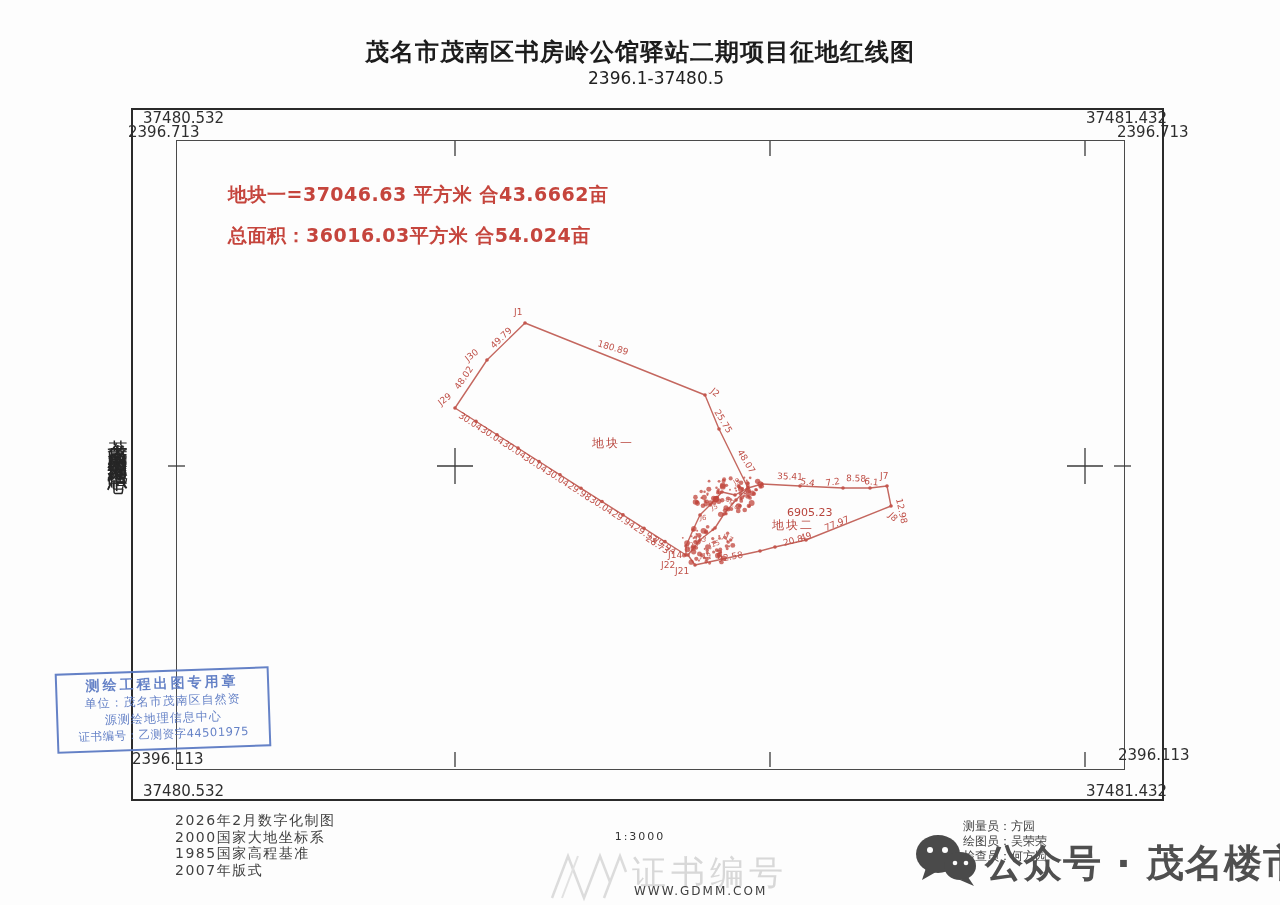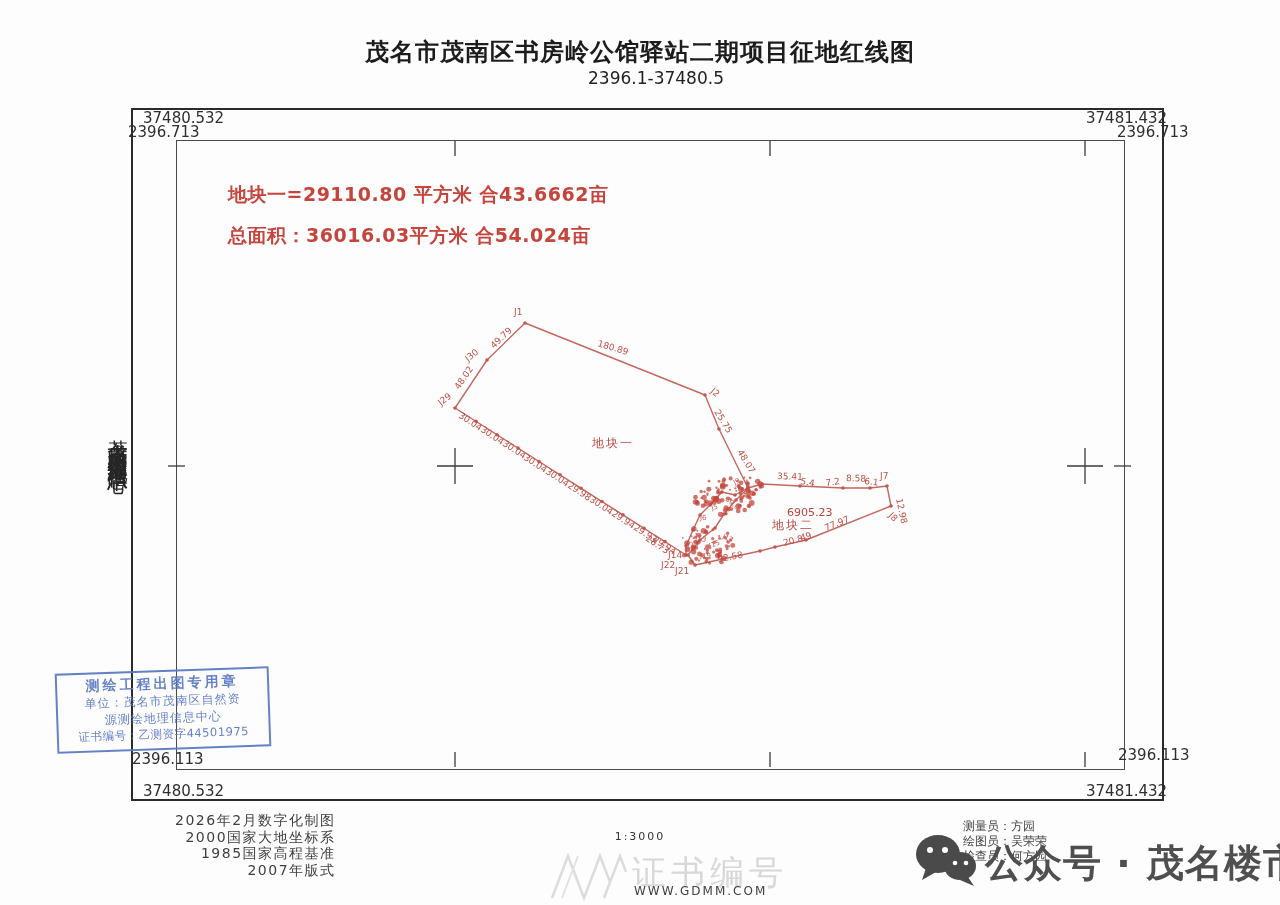--- a/index.html
+++ b/index.html
@@ -37,21 +37,21 @@
     writing-mode:vertical-rl;text-orientation:upright;font-size:20px;color:#262626;
     letter-spacing:2px;line-height:28px;}
 
   .stamp{position:absolute;left:56px;top:670px;width:214px;height:80px;z-index:5;
     border:2px solid #5877c2;color:#5877c2;transform:rotate(-2deg);
     padding:3px 4px;box-sizing:border-box;opacity:.92;background:transparent;}
   .stamp-l1{font-size:14px;letter-spacing:3px;text-align:center;font-weight:bold;}
   .stamp-l2,.stamp-l3{font-size:12px;letter-spacing:1px;text-align:center;}
   .stamp-l4{font-size:11.5px;text-align:center;letter-spacing:0.5px;}
 
-  .notes{position:absolute;left:175px;top:812px;z-index:3;text-align:right;}
+  .notes{position:absolute;left:175px;top:812px;z-index:3;}
   .note-line{font-size:14px;line-height:16.5px;color:#3f3f3f;letter-spacing:1.5px;}
 
   .scale{position:absolute;left:560px;top:830px;width:160px;text-align:center;
     font-size:11px;color:#333;letter-spacing:2px;z-index:3;}
 
   .staff{position:absolute;left:963px;top:819px;z-index:3;}
   .staff-line{font-size:12px;line-height:15px;color:#3f3f3f;}
 
   .wm-name{position:absolute;left:632px;top:850px;font-size:34px;color:#d8d8d8;
     letter-spacing:5px;z-index:1;}
@@ -77,21 +77,21 @@
   <div class="corner-label" style="left:143px;top:109px;">37480.532</div>
   <div class="corner-label" style="left:128px;top:123px;">2396.713</div>
   <div class="corner-label" style="left:1086px;top:109px;">37481.432</div>
   <div class="corner-label" style="left:1117px;top:123px;">2396.713</div>
   <div class="corner-label" style="left:132px;top:750px;">2396.113</div>
   <div class="corner-label" style="left:143px;top:782px;">37480.532</div>
   <div class="corner-label" style="left:1118px;top:746px;">2396.113</div>
   <div class="corner-label" style="left:1086px;top:782px;">37481.432</div>
 
   <div class="area-block">
-    <div class="area-line">地块一=29110.80 平方米 合43.6662亩</div>
+    <div class="area-line">地块一=37046.63 平方米 合43.6662亩</div>
     <div class="area-line">总面积：36016.03平方米 合54.024亩</div>
   </div>
 
   <svg id="mapsvg" width="1280" height="905">
       <line x1="455" y1="141" x2="455" y2="156" class="tick"></line>
       <line x1="770" y1="141" x2="770" y2="156" class="tick"></line>
       <line x1="1085" y1="141" x2="1085" y2="156" class="tick"></line>
       <line x1="455" y1="767" x2="455" y2="752" class="tick"></line>
       <line x1="770" y1="767" x2="770" y2="752" class="tick"></line>
       <line x1="1085" y1="767" x2="1085" y2="752" class="tick"></line>

